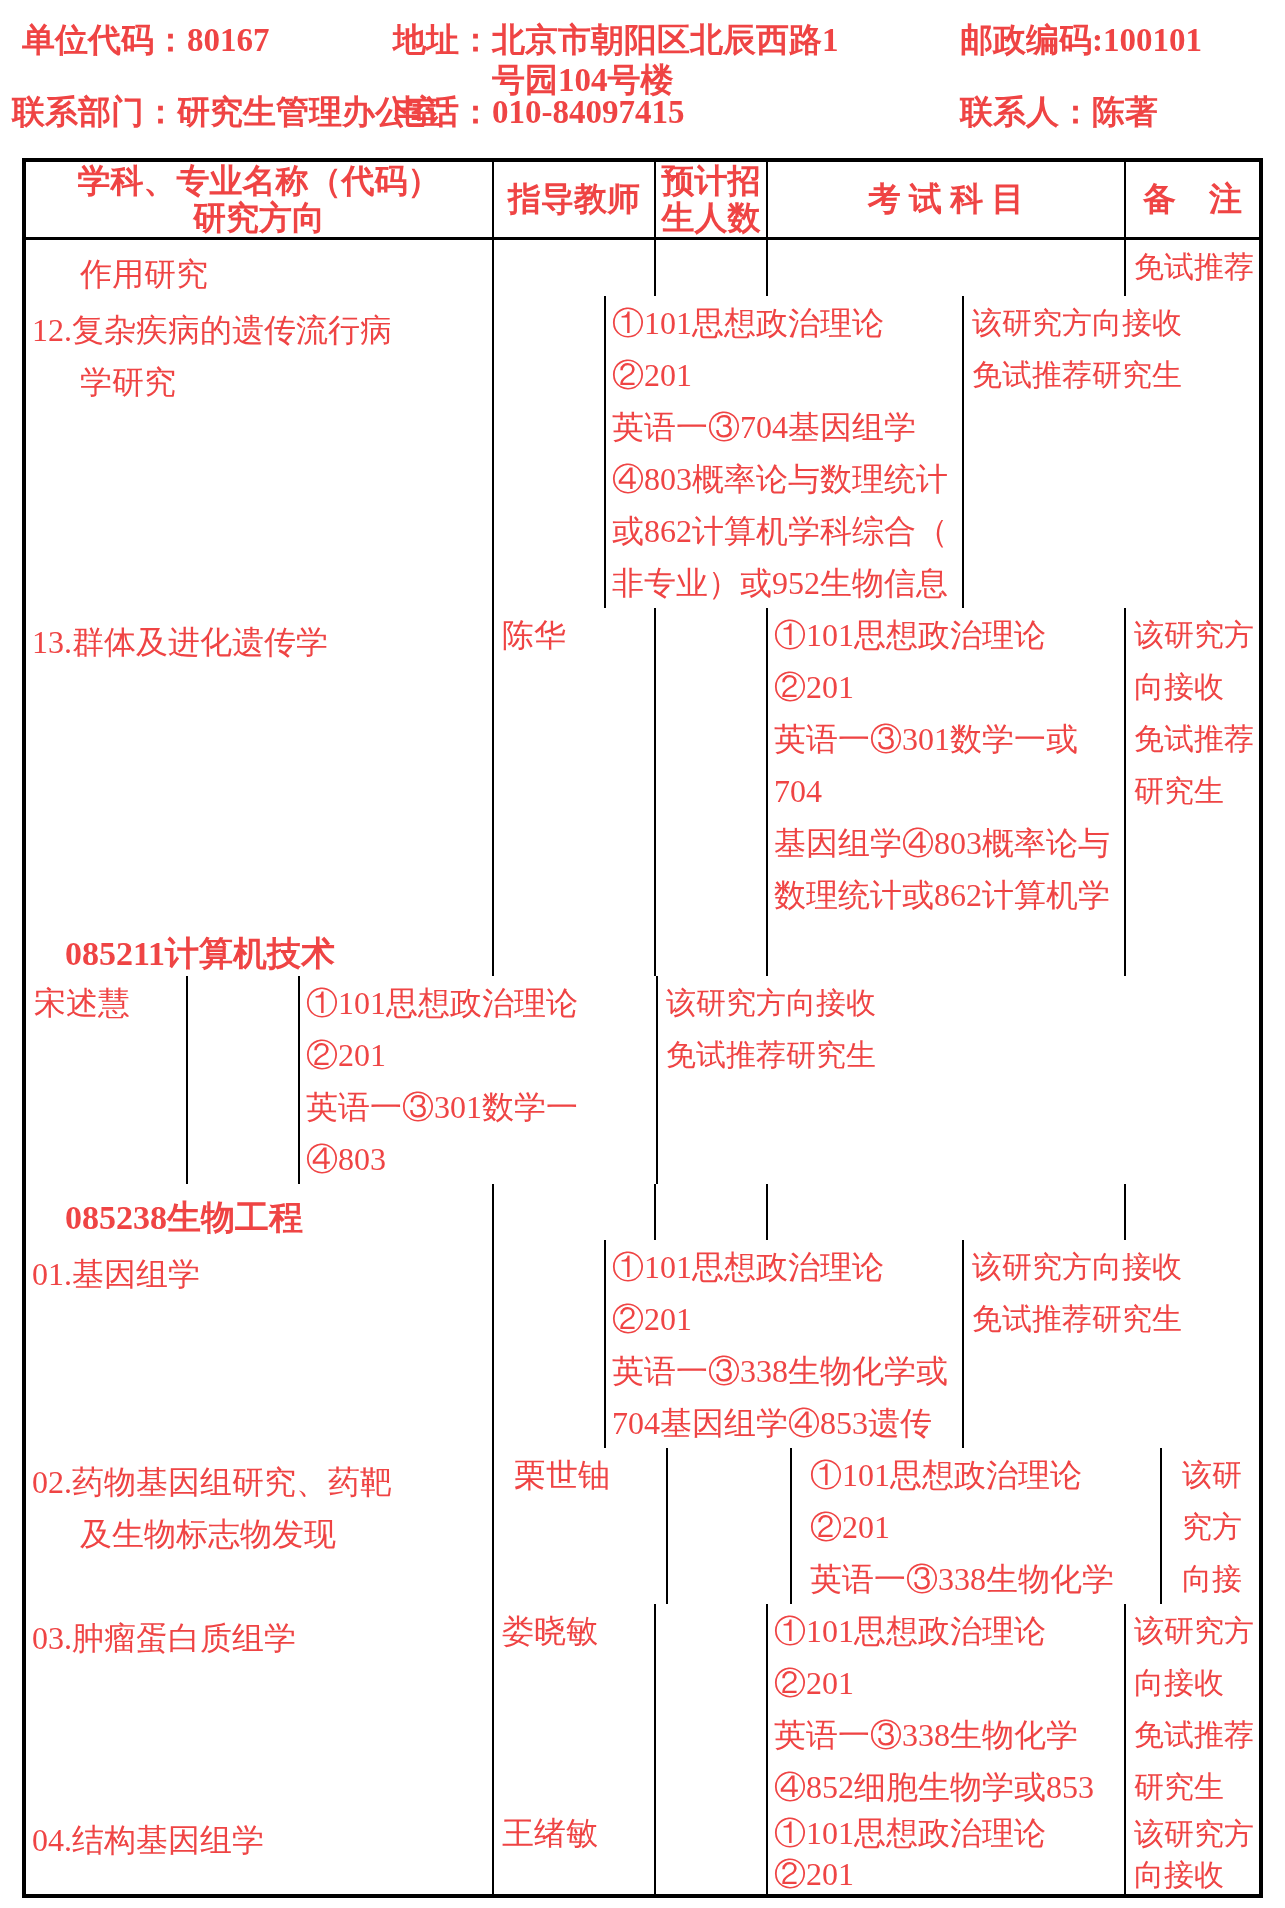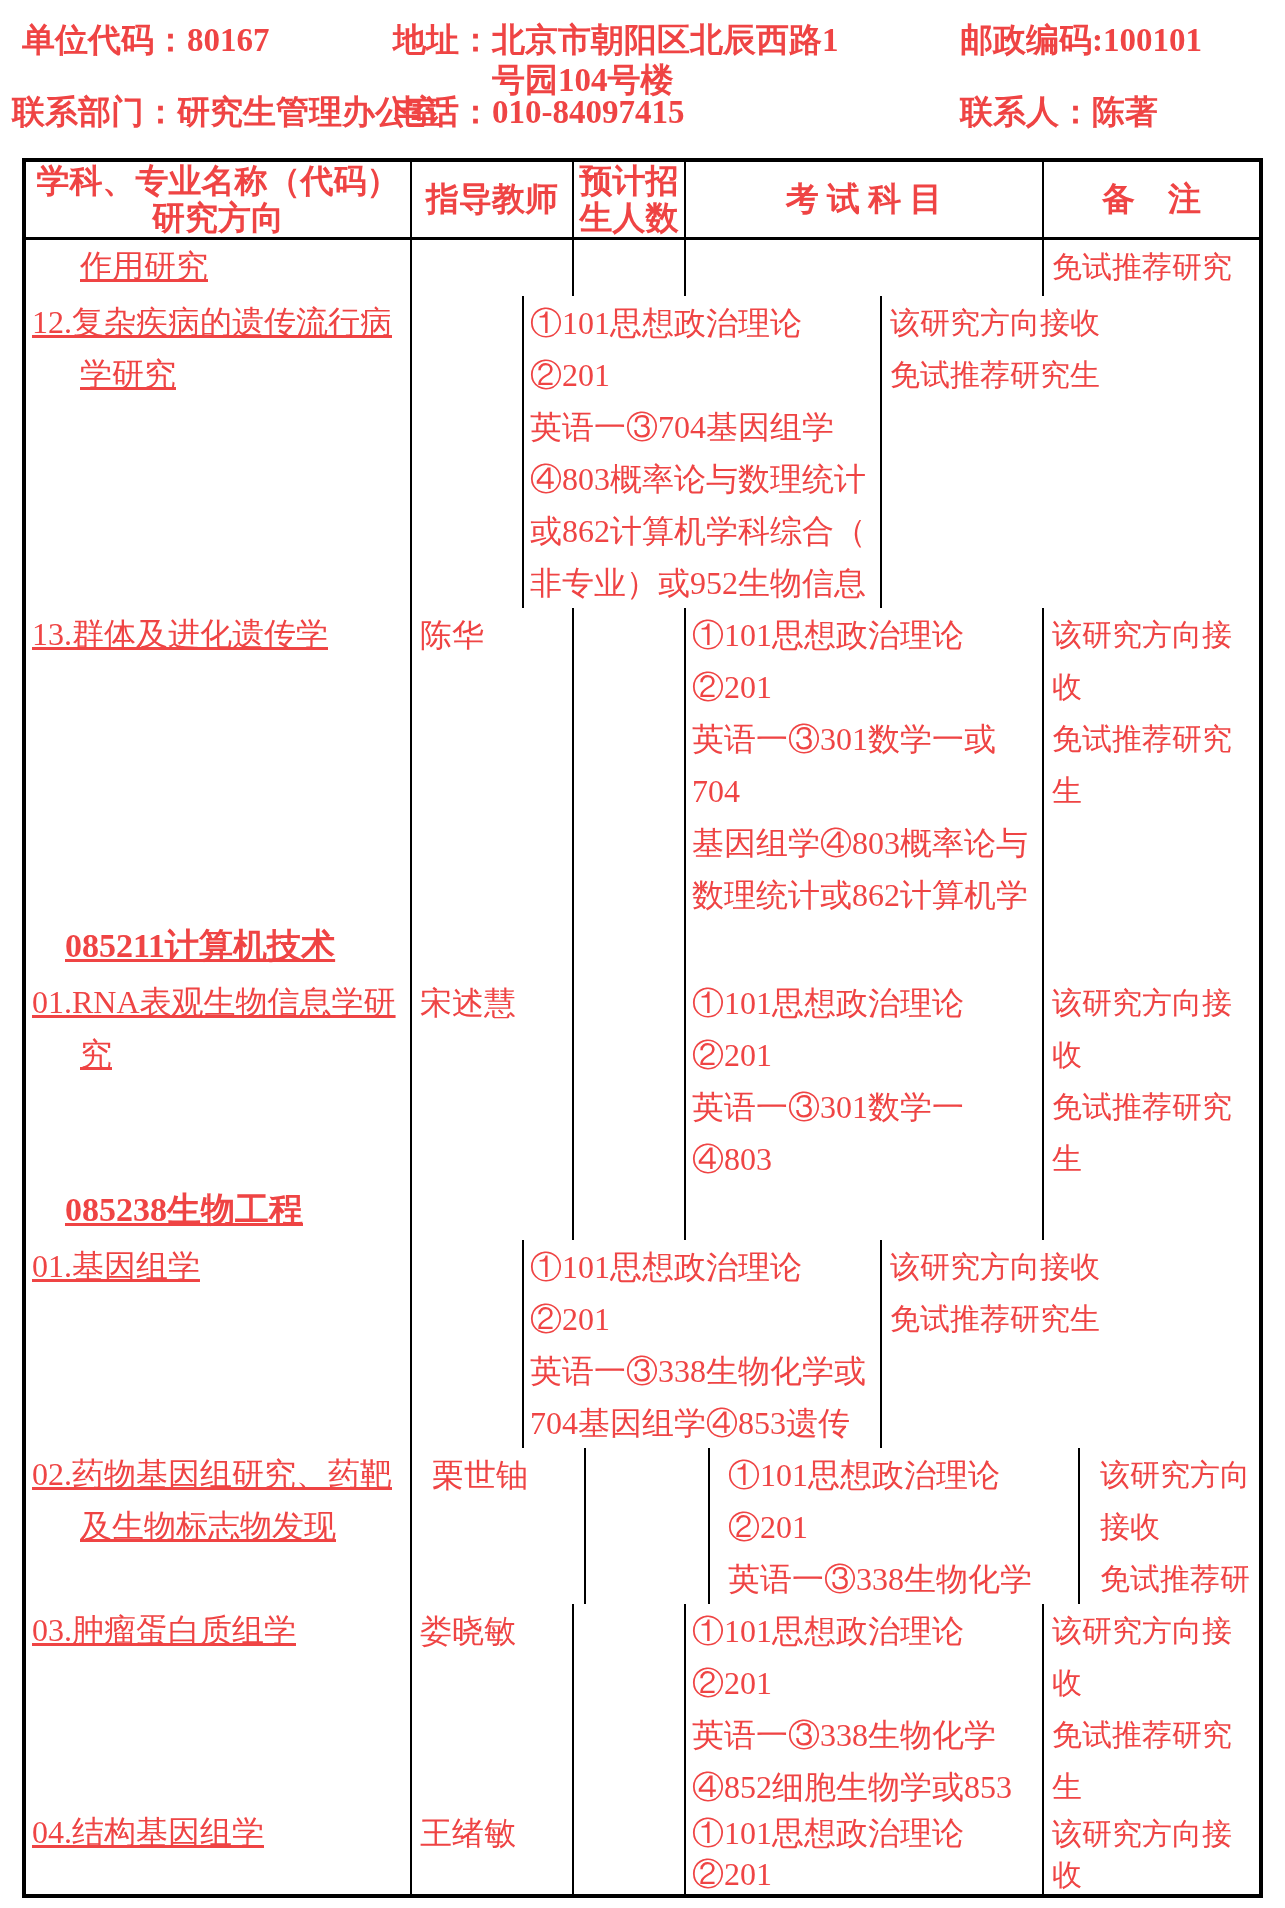--- a/index.html
+++ b/index.html
@@ -29,39 +29,39 @@
   .th{
     display:flex;align-items:center;justify-content:center;
     text-align:center;font-weight:bold;white-space:pre-line;
     font-size:33px;line-height:37px;
     border-right:2px solid #000;box-sizing:border-box;
   }
   .th:last-child{border-right:none;}
   .trow{display:flex;overflow:hidden;}
   .td{border-right:2px solid #000;box-sizing:border-box;overflow:hidden;}
   .td:last-child{border-right:none;}
-  .c1{width:386px;}
+  .c1{width:468px;}
   .c2{width:162px;font-family:Liberation Serif, serif;}
   .c3{width:112px;}
   .c4{width:358px;}
   .c5{flex:1;}
   .r0{height:56px;}
   .r1{height:312px;}
   .r2{height:312px;}
   .r3{height:56px;}
   .r4{height:208px;}
   .r5{height:56px;}
   .r6{height:208px;}
   .r7{height:156px;gap:12px;}
   .r8{height:208px;}
   .r9{height:82px;}
   .major,.advisor,.exam,.note{
     white-space:pre-line;font-size:32px;line-height:52px;margin:0;
   }
-  .major{padding:0 4px 0 6px;text-decoration:underline;}
+  .major{padding:8px 4px 0 6px;}
   .hang{padding-left:54px;text-indent:-48px;}
   .cont{padding-left:54px;}
   .sect{font-weight:bold;font-size:34px;margin-left:33px;}
   .advisor{padding:1px 2px 0 8px;}
   .exam{padding:1px 2px 0 6px;}
   .note{font-size:30px;padding:1px 2px 0 8px;}
   .r9 .major,.r9 .advisor,.r9 .exam,.r9 .note{line-height:41px;}
 </style>
 </head>
 <body>
@@ -151,24 +151,20 @@
       <div class="td c1">
           <p class="major sect">085211计算机技术</p>
         </div>
       <div class="td c2"></div>
       <div class="td c3"></div>
       <div class="td c4"></div>
       <div class="td c5"></div>
     </div>
 
     <div class="trow r4">
-      <div class="td c1">
-          <p class="major hang">01.RNA表观生物信息学研
-究</p>
-        </div>
       <div class="td c2">
           <p class="advisor">宋述慧</p>
         </div>
       <div class="td c3"></div>
       <div class="td c4">
           <p class="exam">①101思想政治理论②201
 英语一③301数学一④803
 概率论与数理统计或852
 细胞生物学或853遗传学</p>
         </div>

